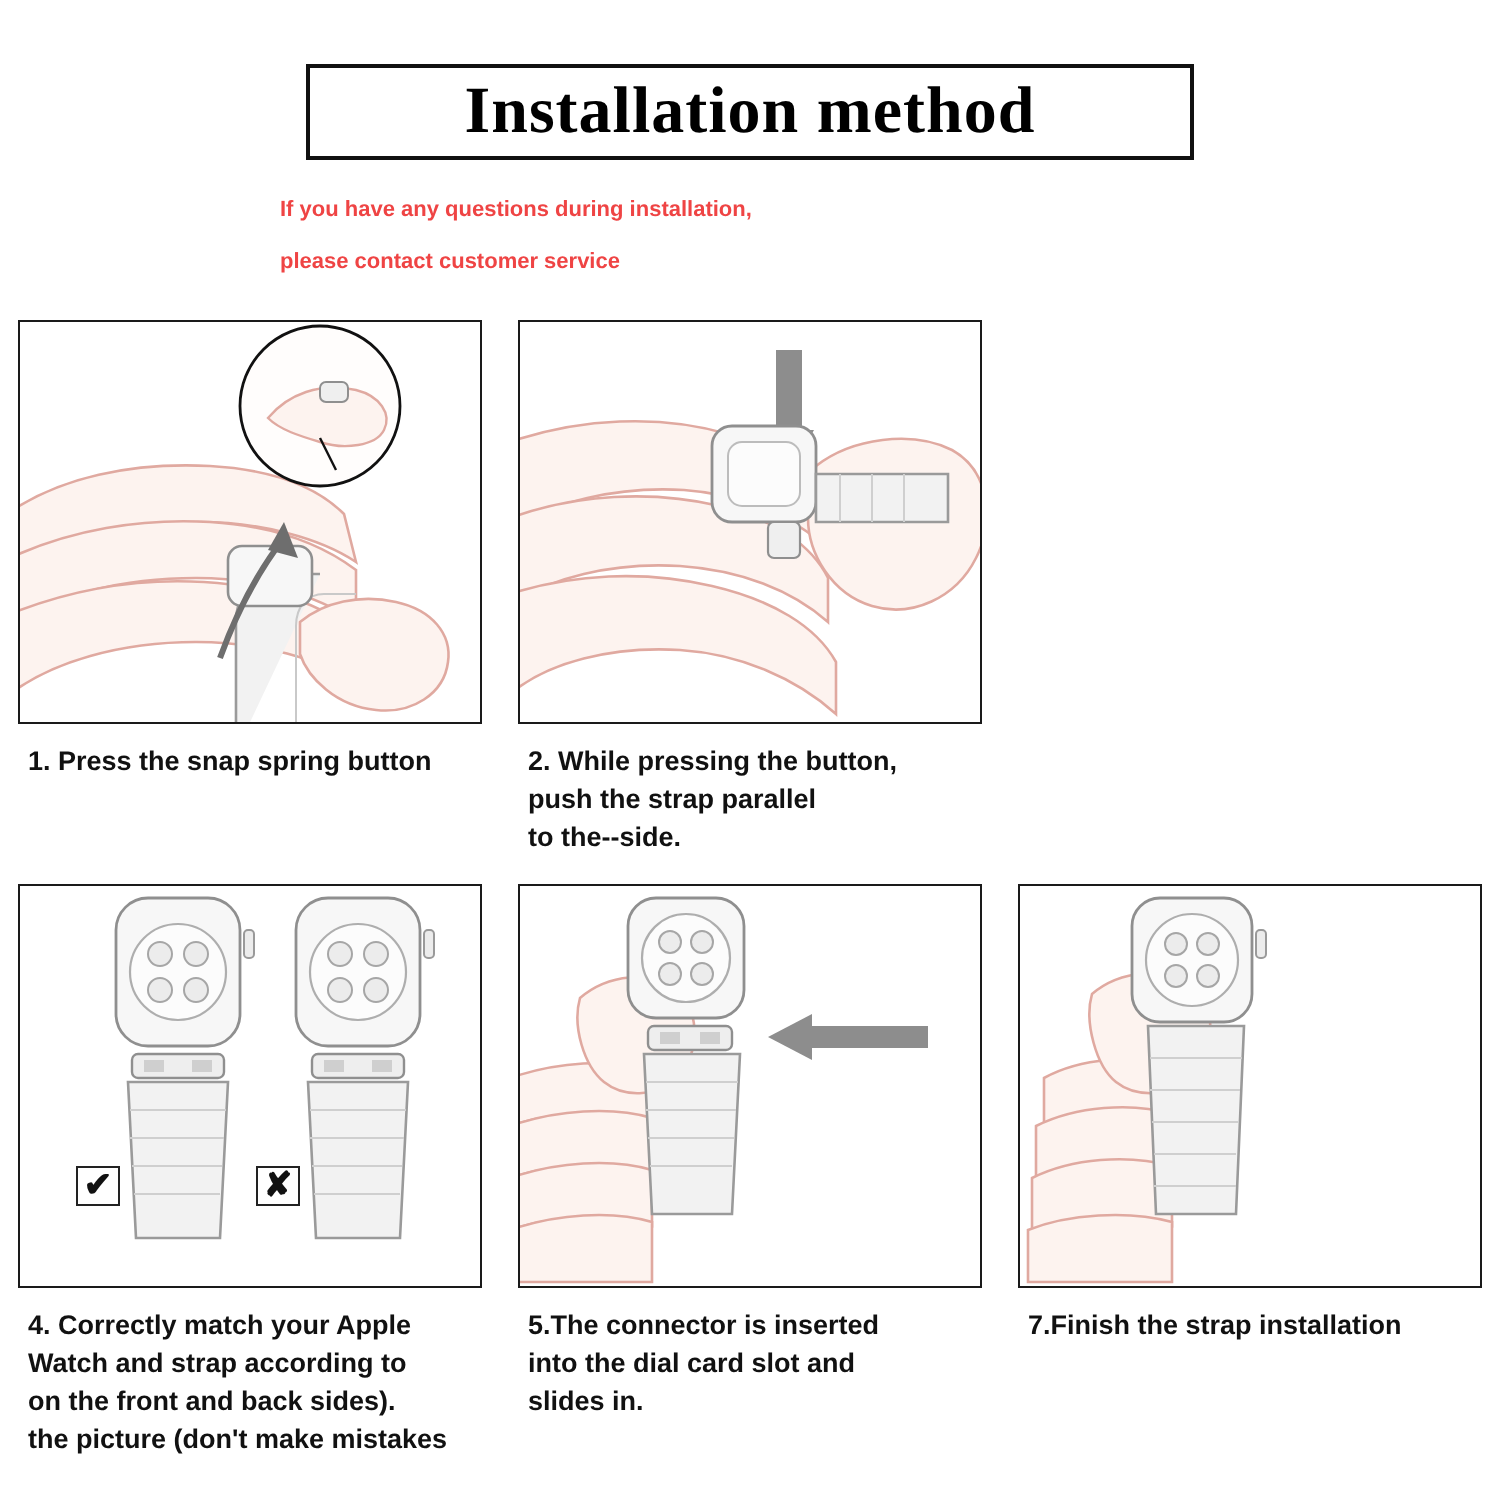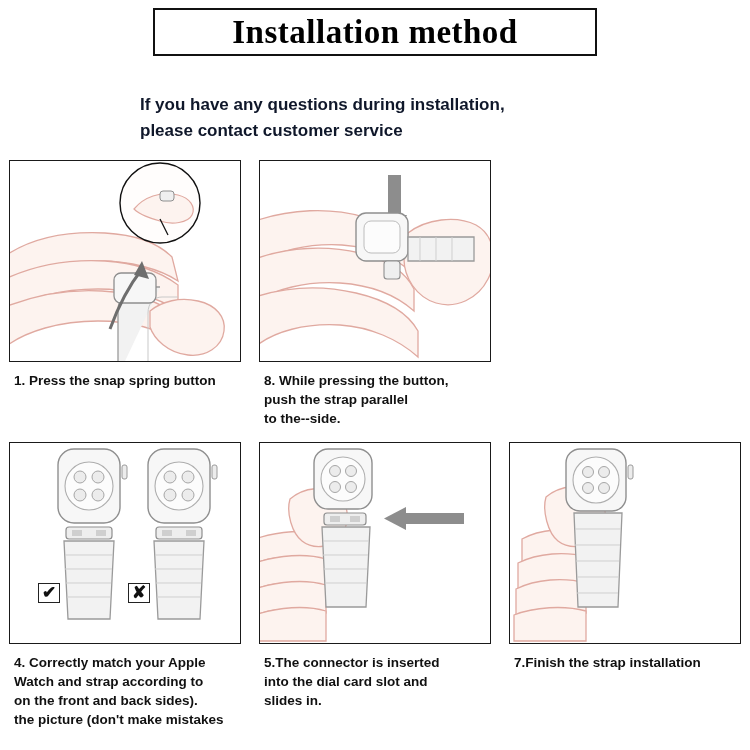--- a/index.html
+++ b/index.html
@@ -17,21 +17,21 @@
   .page {
     position: relative;
     width: 750px;
     height: 750px;
     background: #ffffff;
   }
   
   .title-box {
     position: absolute;
     left: 153px;
-    top: 8px;
+    top: 32px;
     width: 444px;
     height: 48px;
     border: 2px solid #111;
     box-sizing: border-box;
     display: flex;
     align-items: center;
     justify-content: center;
   }
   .title-box .title-text {
     font-family: "Liberation Serif", serif;
@@ -40,24 +40,24 @@
     letter-spacing: 0.5px;
     color: #000;
     line-height: 1;
   }
   .subtitle {
     position: absolute;
     left: 140px;
     top: 92px;
     width: 480px;
     text-align: left;
-    color: #0f172a;
+    color: #ef4444;
     font-family: "Liberation Sans", sans-serif;
     font-weight: bold;
-    font-size: 17px;
+    font-size: 11px;
     line-height: 26px;
   }
   
   .grid {
     position: absolute;
     left: 0;
     top: 160px;
     width: 614px;
   }
   .row {
@@ -181,21 +181,21 @@
             </g>
 
             <rect x="96" y="52" width="52" height="48" rx="10" fill="#f7f7f7" stroke="#8f8f8f" stroke-width="1.4"></rect>
             <rect x="104" y="60" width="36" height="32" rx="7" fill="#fcfcfc" stroke="#bcbcbc" stroke-width="1"></rect>
             <path d="M148,76 L214,76 L214,100 L148,100 Z" fill="#f2f2f2" stroke="#9a9a9a" stroke-width="1.3"></path>
             <path d="M160,76 L160,100 M176,76 L176,100 M192,76 L192,100" stroke="#cfcfcf" stroke-width="1"></path>
             <rect x="124" y="100" width="16" height="18" rx="3" fill="#efefef" stroke="#8f8f8f" stroke-width="1.1"></rect>
           </svg>
         </div>
         <div class="cap">
-          <div>8. While pressing the button,</div>
+          <div>2. While pressing the button,</div>
           <div>push the strap parallel</div>
           <div>to the--side.</div>
         </div>
       </div>
 
 
     </div>
 
     <div class="row row2" style="margin-top:14px;">
 

